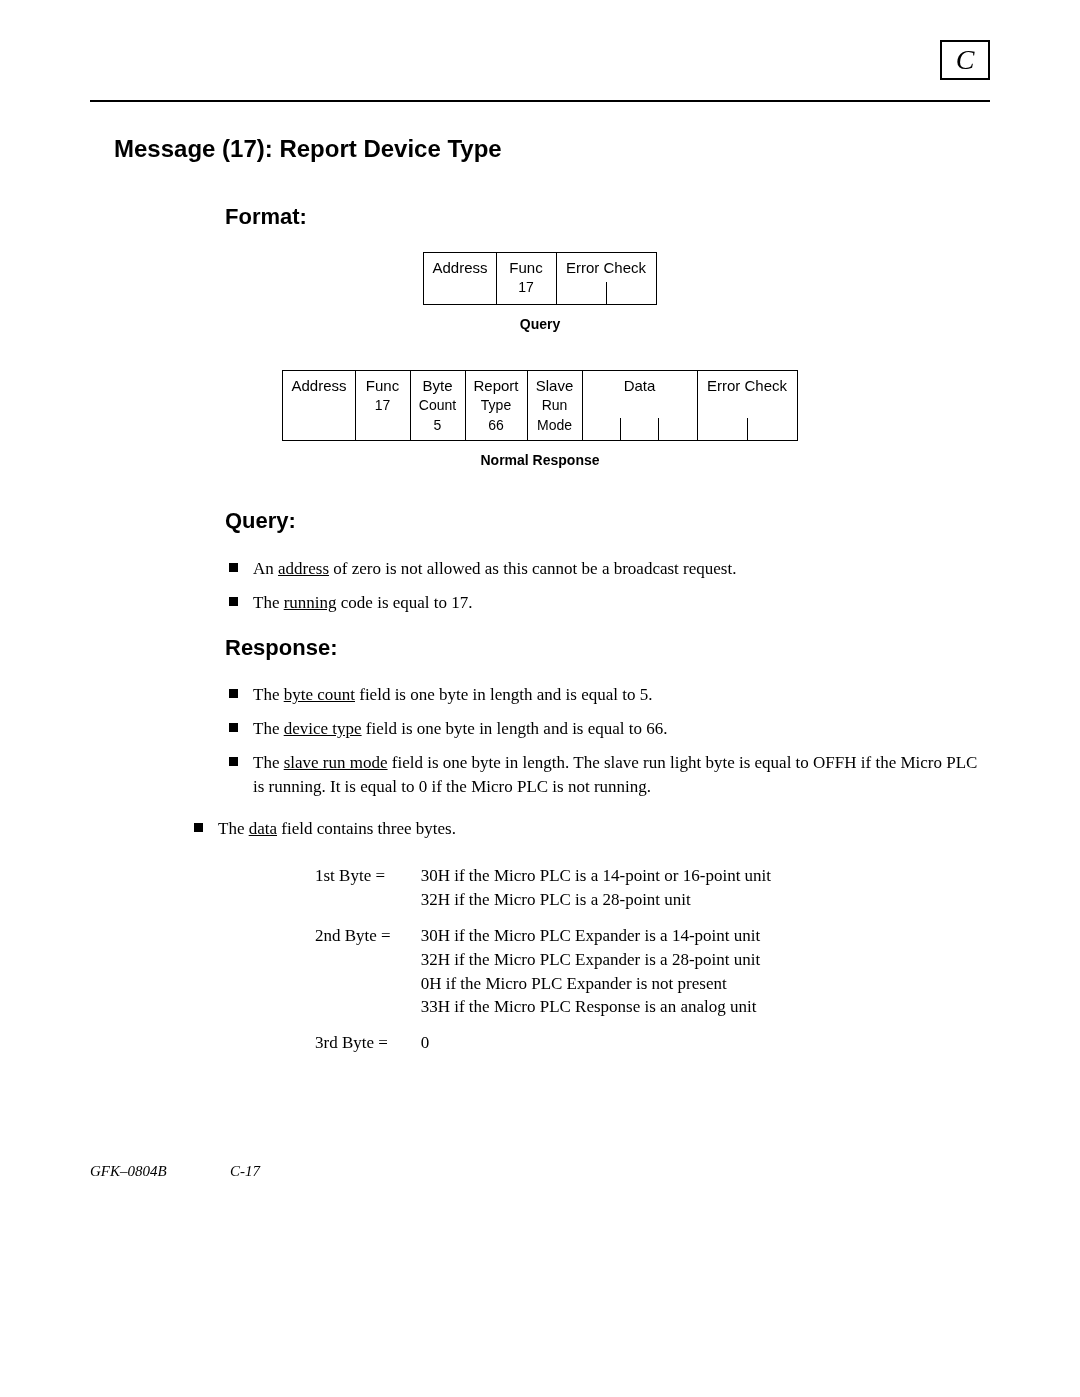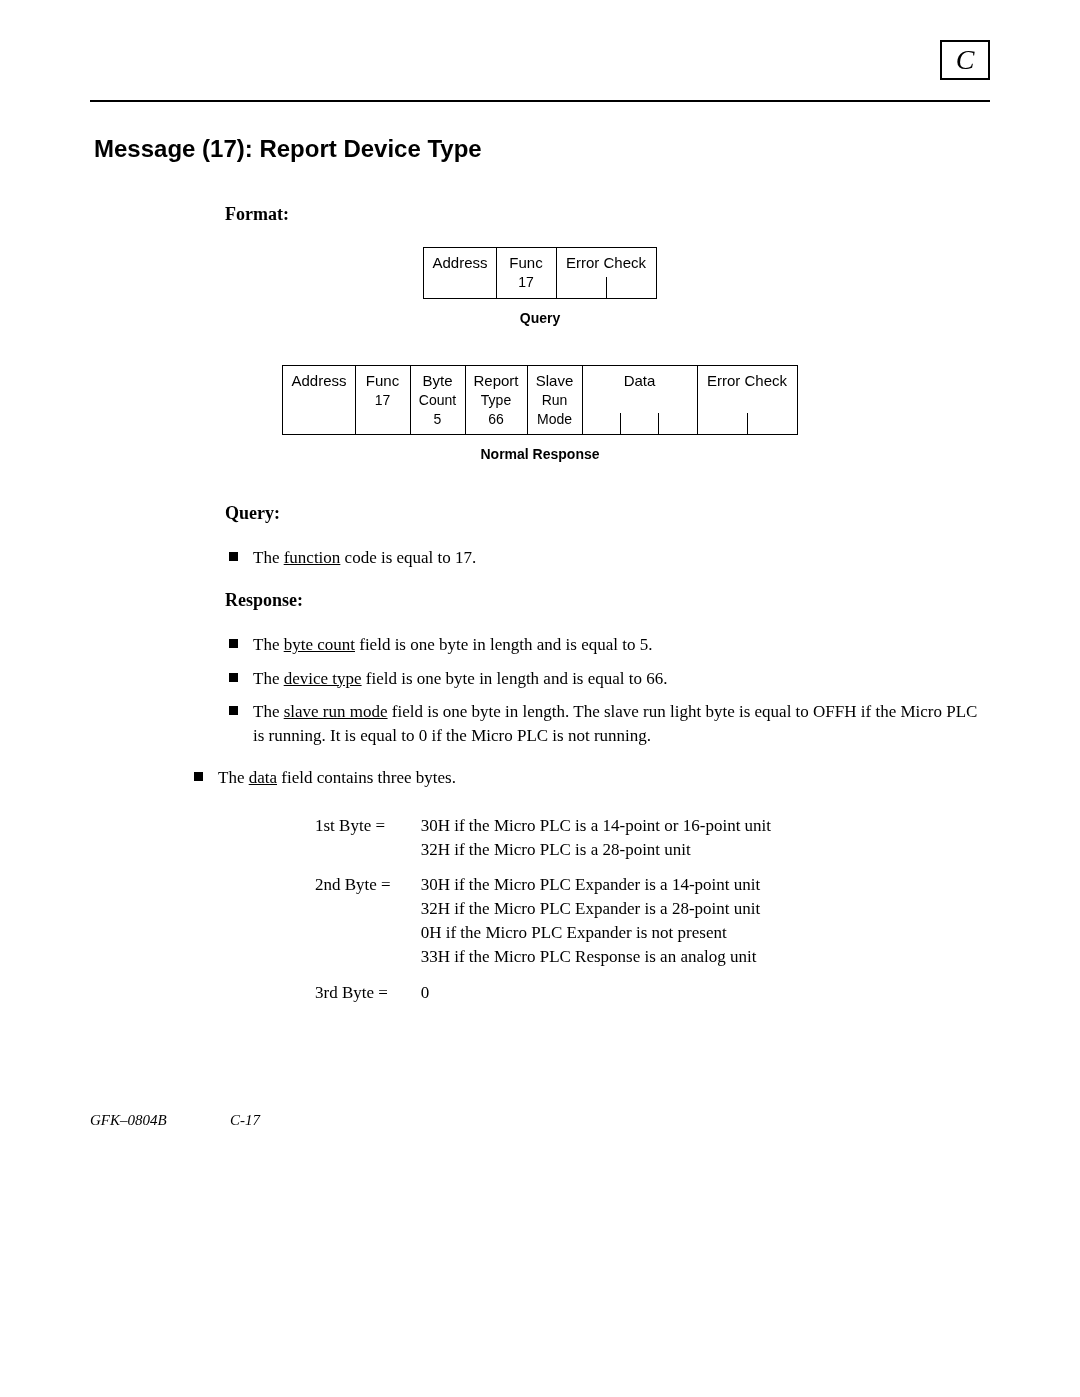--- a/index.html
+++ b/index.html
@@ -32,27 +32,27 @@
     border-top: 2px solid #000;
     margin-top: 60px;
     margin-bottom: 30px;
   }
 
   h1.msg-title {
     font-family: Helvetica, Arial, sans-serif;
     font-weight: bold;
     font-size: 24px;
     margin-bottom: 36px;
-    margin-left: 4px;
+    margin-left: 24px;
   }
 
   h2.section {
-    font-family: Liberation Serif, serif;
+    font-family: Liberation Sans, sans-serif;
     font-weight: bold;
-    font-size: 18px;
+    font-size: 22px;
     margin-bottom: 20px;
   }
 
   .indent { margin-left: 135px; }
 
   
   .diagram {
     margin: 20px auto 10px auto;
     display: flex;
     justify-content: center;
@@ -227,21 +227,24 @@
     </table>
 </div>
 <div class="diagram-caption">Normal Response</div>
 
 <div class="indent body-text">
   <h2 class="section" style="margin-top:20px;">Query:</h2>
 
 
   <ul class="square">
     <li>
-      <span>The </span><span class="u">function</span><span> code is equal to 17.</span>
+      <span>An </span><span class="u">address</span><span> of zero is not allowed as this cannot be  a broadcast request.</span>
+    </li>
+    <li>
+      <span>The </span><span class="u">running</span><span> code is equal to 17.</span>
     </li>
   </ul>
 
   <h2 class="section">Response:</h2>
 
   <ul class="square">
     <li>
       <span>The </span><span class="u">byte count</span><span> field is one byte in length and is equal to 5.</span>
     </li>
     <li>

